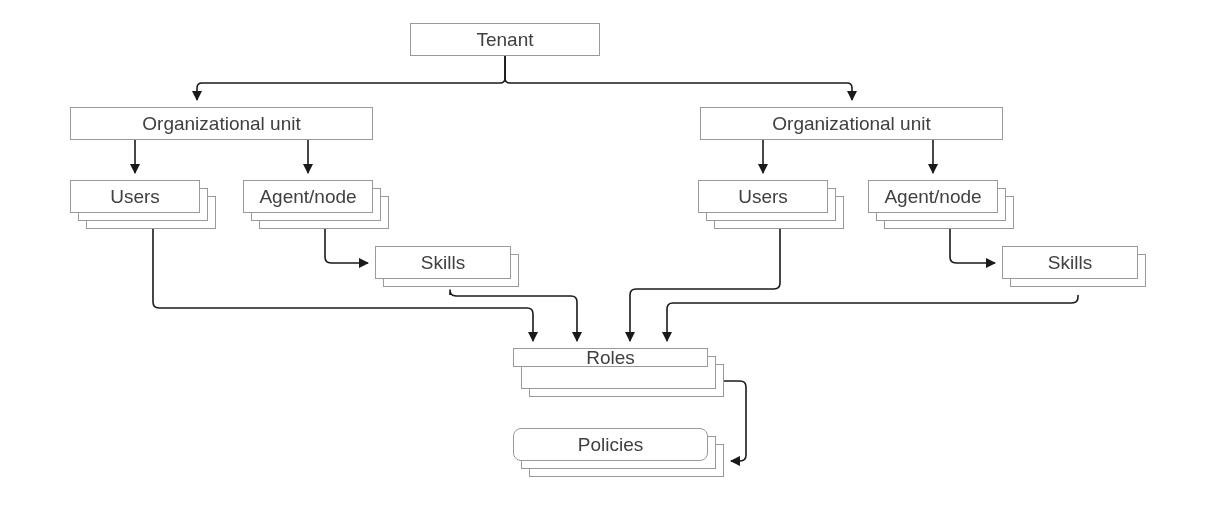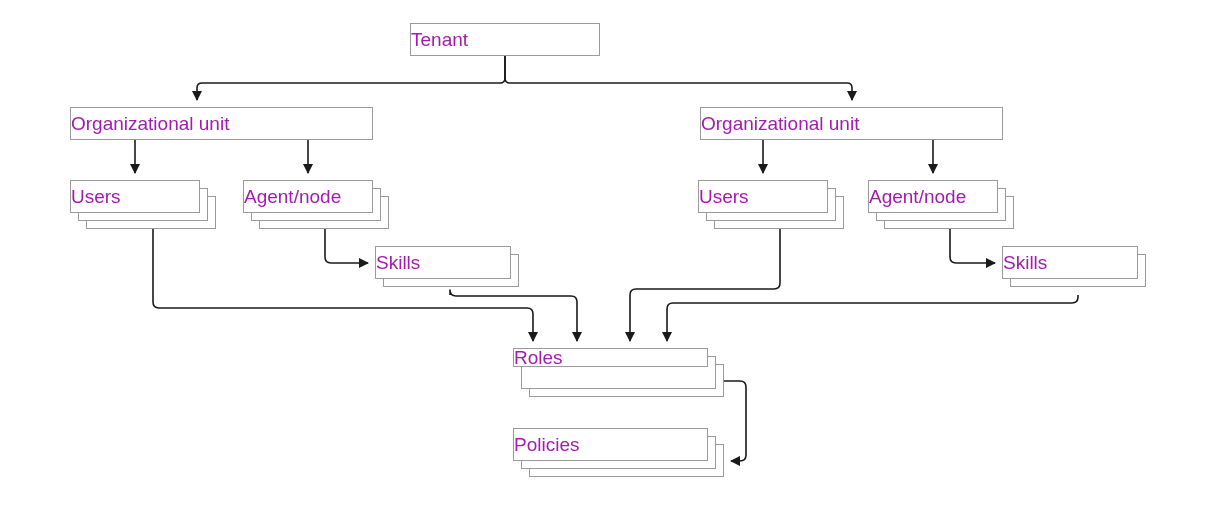--- a/index.html
+++ b/index.html
@@ -23,22 +23,22 @@
     height: 513px;
     pointer-events: none;
   }
   .node {
     position: absolute;
     box-sizing: border-box;
     background: #ffffff;
     border: 1px solid #9a9a9a;
     display: flex;
     align-items: center;
-    justify-content: flex-start;
-    color: #a21caf;
+    justify-content: center;
+    color: #404040;
     font-size: 19px;
     line-height: 1;
     white-space: nowrap;
     z-index: 5;
   }
   .stack-layer {
     position: absolute;
     box-sizing: border-box;
     background: #ffffff;
     border: 1px solid #9a9a9a;
@@ -135,17 +135,17 @@
   </div>
 
   <div class="stack-layer" style="left:529px; top:364px; width:195px; height:33px;"></div>
   <div class="stack-layer l2" style="left:521px; top:356px; width:195px; height:33px;"></div>
   <div class="node" style="left:513px; top:348px; width:195px; height:19px;">
     <span>Roles</span>
   </div>
 
   <div class="stack-layer" style="left:529px; top:444px; width:195px; height:33px;"></div>
   <div class="stack-layer l2" style="left:521px; top:436px; width:195px; height:33px;"></div>
-  <div class="node" style="left:513px; top:428px; width:195px; height:33px;">
+  <div class="node" style="left:513px; top:428px; width:195px; height:33px;border-radius:8px;">
     <span>Policies</span>
   </div>
 
 </div>
 
 </body></html>

